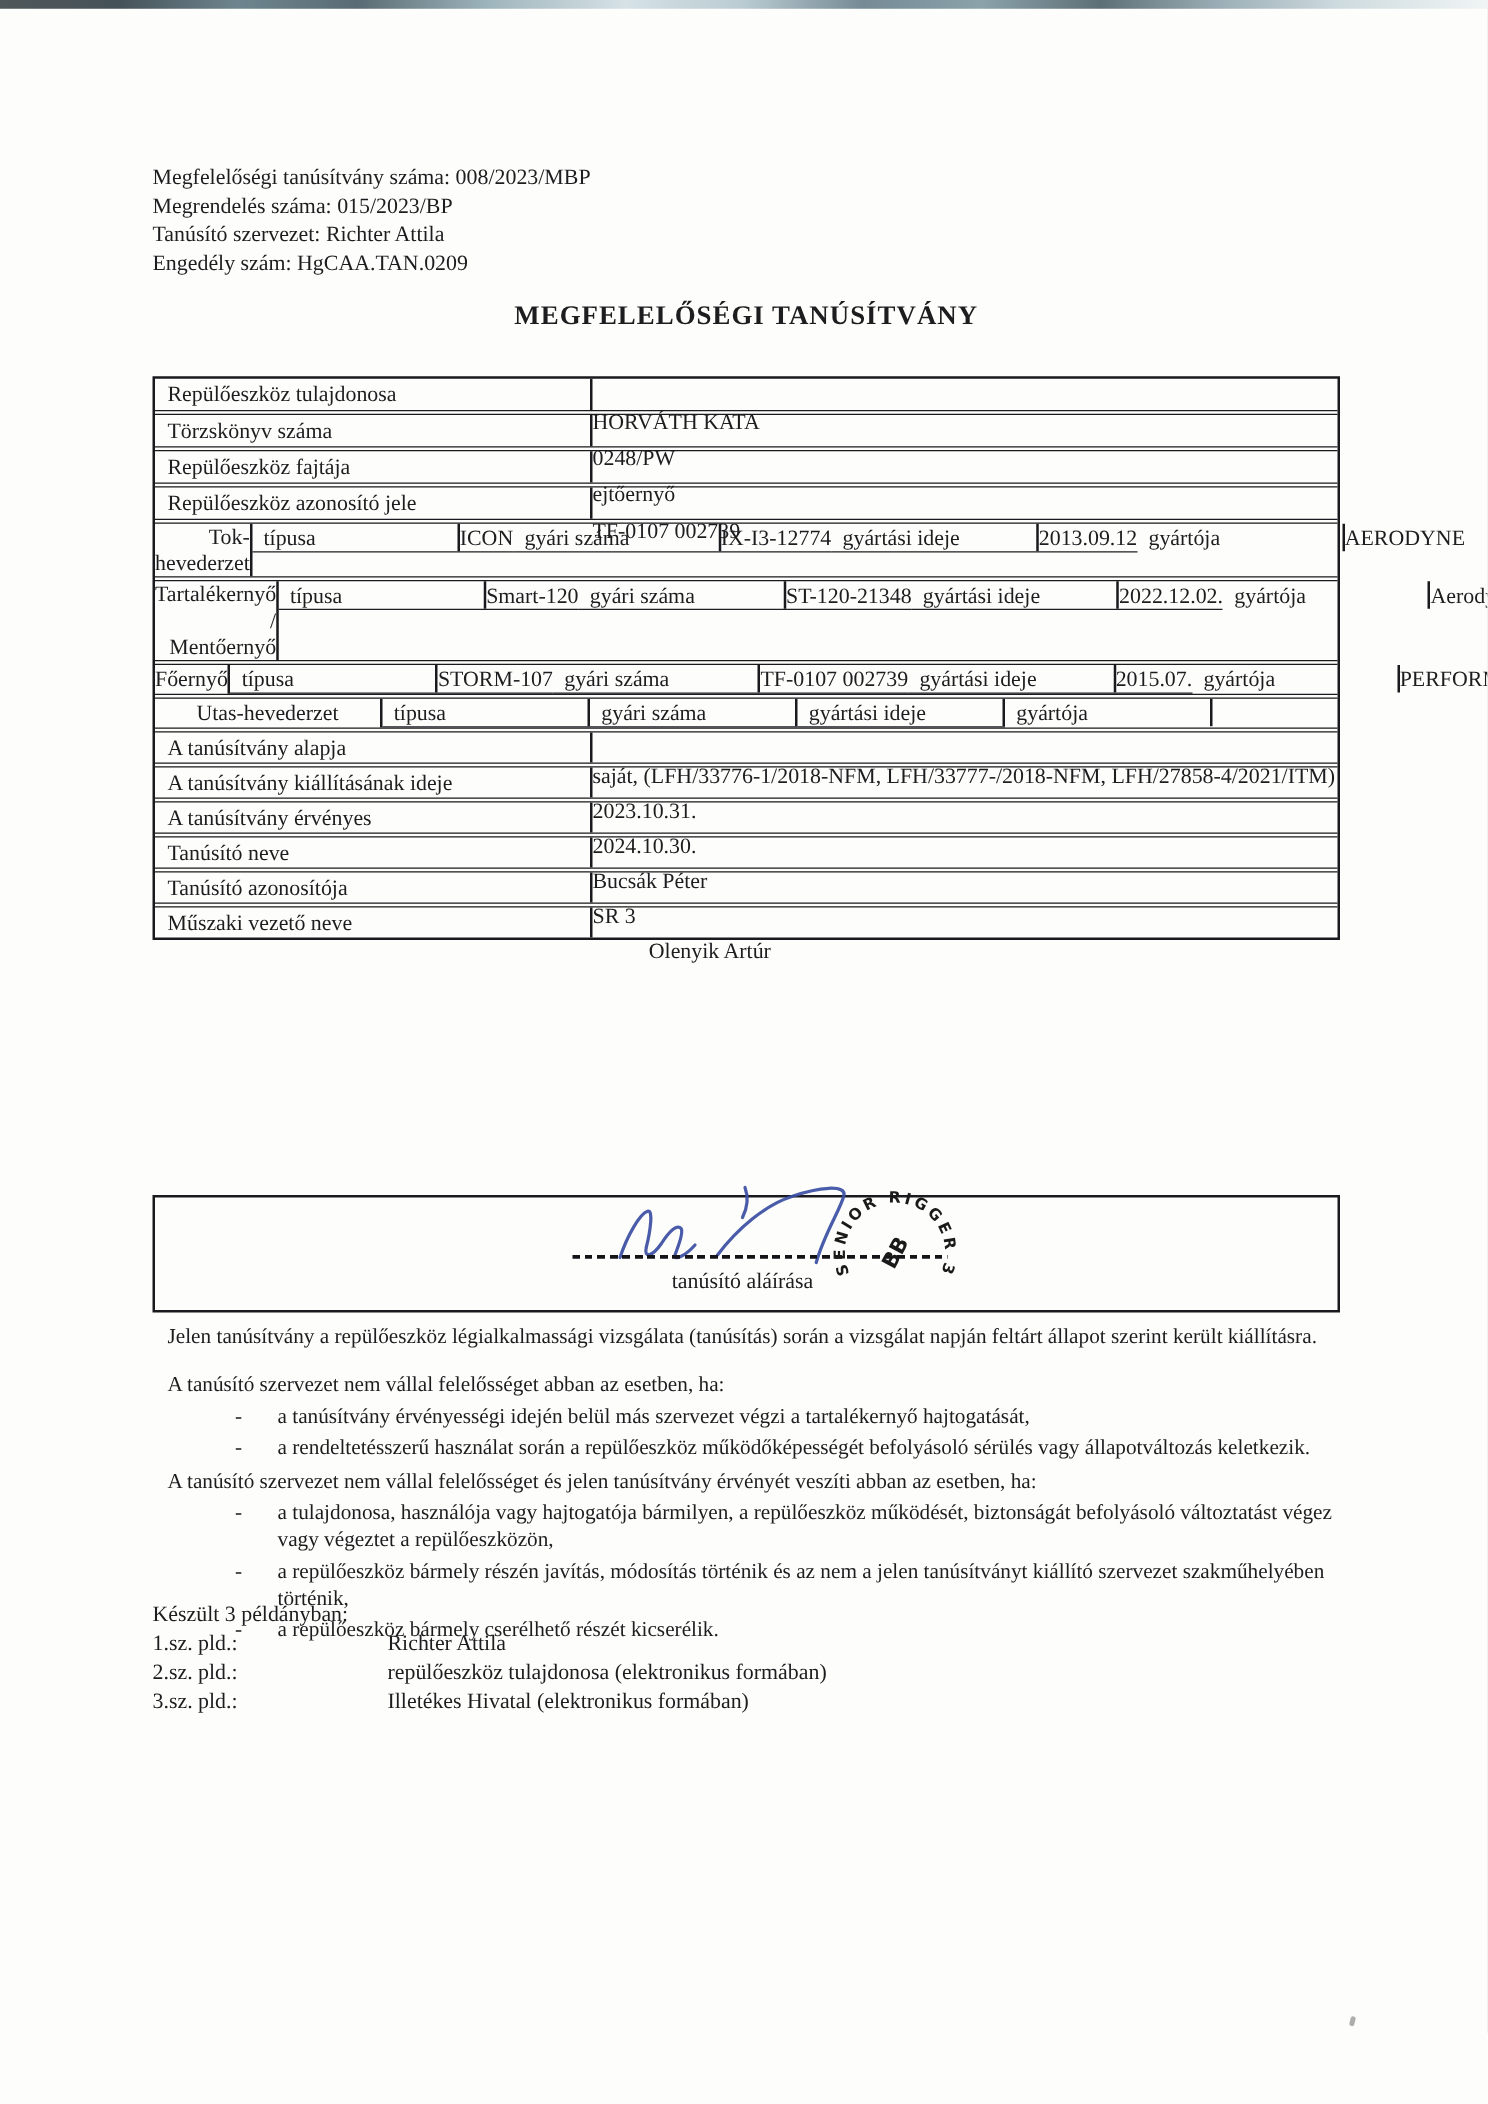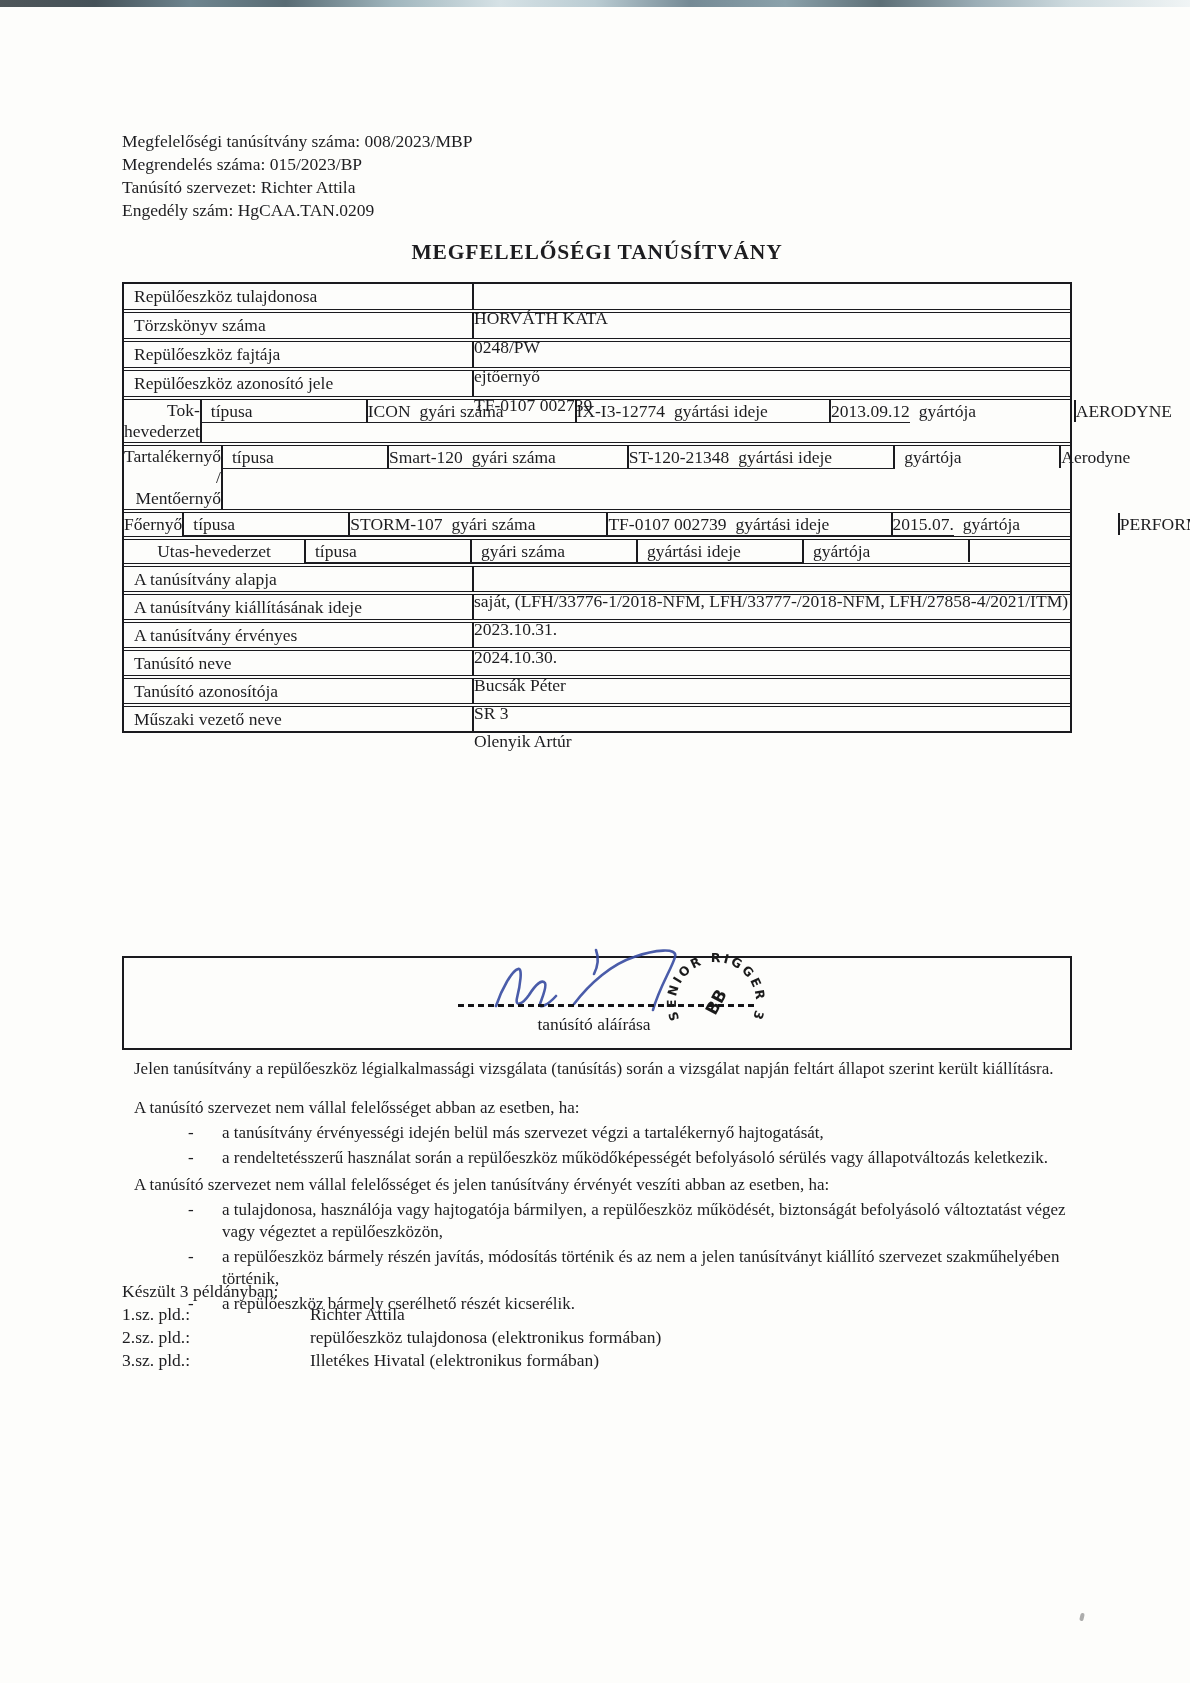--- a/index.html
+++ b/index.html
@@ -24,28 +24,28 @@
   .hdr{
     position:absolute;left:122px;top:130px;
     font-size:17.5px;line-height:23px;
   }
   .title{
     position:absolute;left:122px;top:240px;width:950px;
     text-align:center;font-size:21.5px;font-weight:bold;letter-spacing:.8px;
   }
   
   .cert-table{
-    position:absolute;left:122px;top:282px;width:950px;
+    position:absolute;left:122px;top:301px;width:950px;
     border:2px solid #1a1a1e;
     box-sizing:border-box;
     font-size:17.5px;
   }
   .t-row{display:flex;align-items:center;height:25px;border-bottom:4px double #1a1a1e;}
   .t-row.bottom{height:24px;}
-  .t-row:last-child{border-bottom:none;}
+  .t-row:last-child{border-bottom:none;gap:45px;}
   .t-label{width:350px;padding-left:10px;border-right:2px solid #1a1a1e;box-sizing:border-box;align-self:stretch;display:flex;align-items:center;}
   .t-value{flex:1;padding-left:0;white-space:nowrap;overflow:hidden;margin-top:44px;}
   .t-group{display:flex;border-bottom:4px double #1a1a1e;}
   .g-label{
     width:182px;border-right:2px solid #1a1a1e;box-sizing:border-box;
     display:flex;align-items:center;justify-content:center;text-align:right;
     white-space:pre-line;line-height:21px;
   }
   .g-rows{flex:1;display:flex;}
   .g-row{display:flex;align-items:center;height:22px;border-bottom:1.5px solid #1f1f24;}
@@ -150,20 +150,21 @@
         <div class="g-row">
           <div class="g-sub">típusa</div>
           <div class="g-val">Smart-120</div>
         </div>
         <div class="g-row">
           <div class="g-sub">gyári száma</div>
           <div class="g-val">ST-120-21348</div>
         </div>
         <div class="g-row">
           <div class="g-sub">gyártási ideje</div>
+          <div class="g-val">2022.12.02.</div>
         </div>
         <div class="g-row">
           <div class="g-sub">gyártója</div>
           <div class="g-val">Aerodyne</div>
         </div>
       </div>
     </div>
 
     <div class="t-group">
       <div class="g-label">Főernyő</div>

